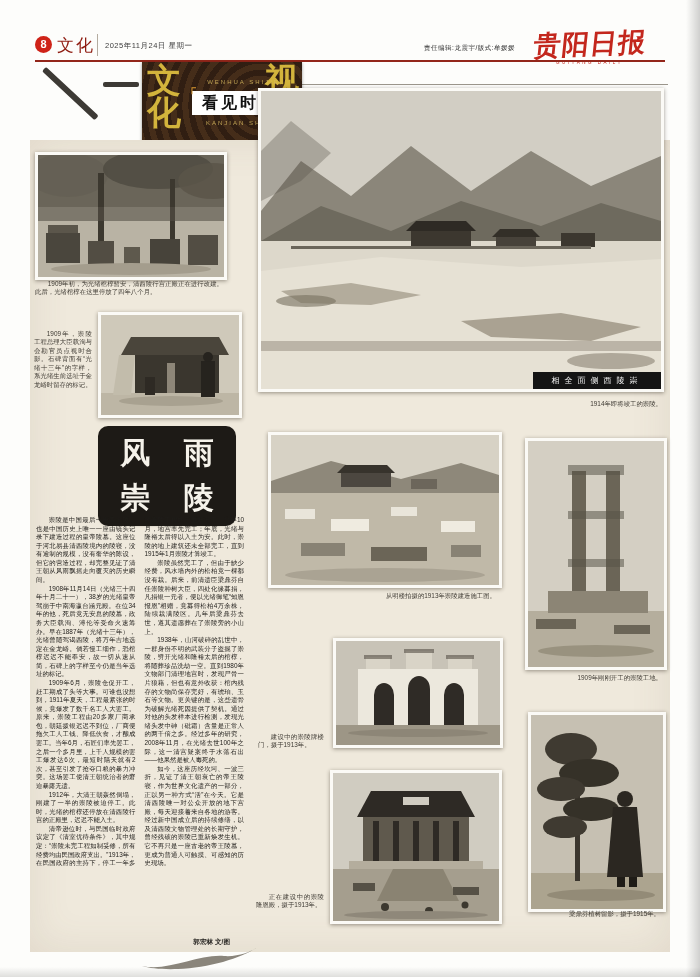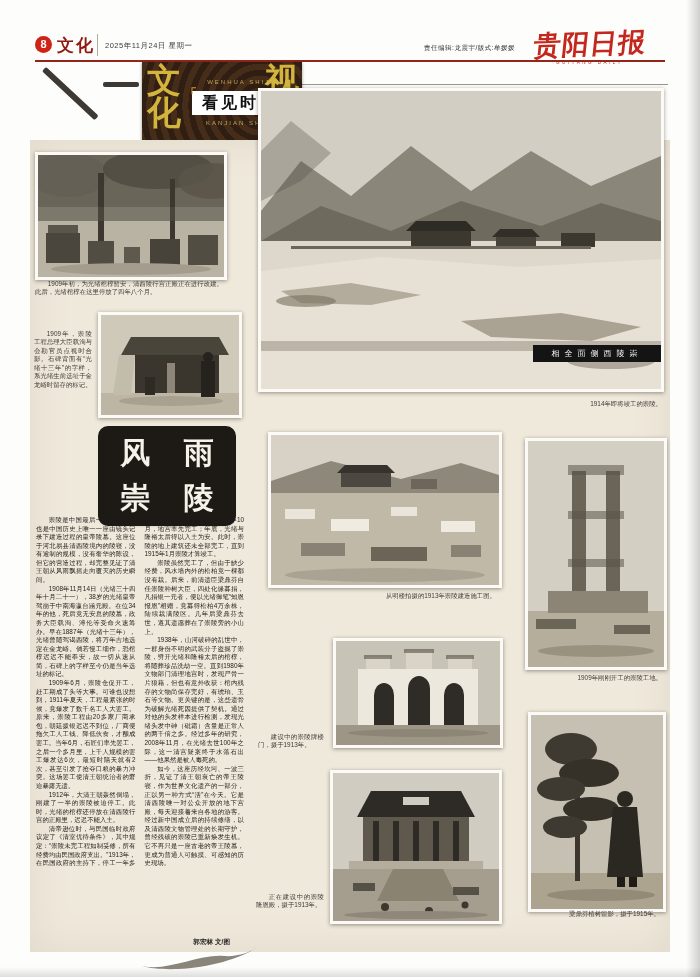--- a/index.html
+++ b/index.html
@@ -6,21 +6,21 @@
   body{font-family:"Liberation Sans",sans-serif;}
   #page{position:relative;width:700px;height:977px;background:#fdfdfb;overflow:hidden;}
   
   #edge-r{position:absolute;right:0;top:0;width:14px;height:100%;background:linear-gradient(to left,rgba(0,0,0,.18),rgba(0,0,0,0));}
   #edge-b{position:absolute;left:0;bottom:0;width:100%;height:10px;background:linear-gradient(to top,rgba(0,0,0,.12),rgba(0,0,0,0));}
 
   
   #hdr{position:absolute;left:35px;top:30px;width:630px;height:32px;}
   #hdr-rule{position:absolute;left:35px;top:60px;width:630px;height:2px;background:#93261a;}
   #pageno{position:absolute;left:0;top:6px;width:17px;height:17px;border-radius:50%;background:#cf2318;color:#fff;font-weight:bold;font-size:11px;line-height:17px;text-align:center;}
-  #section{position:absolute;left:22px;top:4px;font-size:17px;font-weight:bold;color:#8e1b10;letter-spacing:2px;}
+  #section{position:absolute;left:22px;top:4px;font-size:17px;font-weight:normal;color:#8e1b10;letter-spacing:2px;}
   #hdr-div{position:absolute;left:62px;top:4px;width:1px;height:22px;background:#b4aca0;}
   #date{position:absolute;left:70px;top:11px;font-size:7.5px;color:#3c3c3c;letter-spacing:.5px;}
   #editor{position:absolute;right:150px;top:14px;font-size:6.5px;color:#333;letter-spacing:.5px;}
   #masthead{position:absolute;right:8px;top:-4px;width:135px;text-align:center;}
   #masthead .mh{font-family:"DejaVu Serif",serif;font-size:27px;font-weight:bold;color:#c3271d;transform:skewX(-8deg) rotate(-2deg);display:inline-block;letter-spacing:1px;}
   #masthead .mh-sub{display:block;font-size:4.5px;color:#c3271d;letter-spacing:2.5px;margin-top:-2px;}
 
   
   #stroke-diag{position:absolute;left:44px;top:66px;width:72px;height:6px;background:#3d3a35;transform:rotate(43deg);transform-origin:left center;border-radius:2px;}
   #stroke-horiz{position:absolute;left:103px;top:82px;width:36px;height:5px;background:#3d3a35;border-radius:2px;}
@@ -42,21 +42,21 @@
   
   #panel{position:absolute;left:30px;top:140px;width:640px;height:812px;background:#efe9dc;box-shadow:inset 0 0 40px rgba(120,100,70,.12);}
 
   
   .photo{position:absolute;border:3px solid #fbfaf6;box-shadow:0 1px 4px rgba(40,30,20,.45);overflow:hidden;background:#b9b2a4;}
   .photo svg{display:block;}
   .cap{position:absolute;font-size:6.4px;line-height:1.32;color:#3e3a33;}
   .cap.just{text-align:justify;text-indent:2em;}
   .cap.r{text-align:right;}
 
-  #wm{position:absolute;left:272px;top:254px;width:128px;height:17px;background:#141414;color:#f2f2f2;font-size:8px;line-height:17px;text-align:center;letter-spacing:5px;font-family:"DejaVu Serif",serif;}
+  #wm{position:absolute;left:272px;top:281px;width:128px;height:17px;background:#141414;color:#f2f2f2;font-size:8px;line-height:17px;text-align:center;letter-spacing:5px;font-family:"DejaVu Serif",serif;}
 
   
   #seal{position:absolute;left:100px;top:428px;width:134px;height:96px;background:#1d1a16;border-radius:8px;box-shadow:0 0 0 2px #1d1a16, 0 1px 3px rgba(0,0,0,.4);display:grid;grid-template-columns:1fr 1fr;grid-template-rows:1fr 1fr;gap:3px;padding:5px;box-sizing:border-box;}
   #seal span{color:#f5f2ea;font-family:"DejaVu Serif",serif;font-weight:bold;font-size:30px;display:flex;align-items:center;justify-content:center;}
 
   
   #article{position:absolute;left:36px;top:516px;width:208px;height:424px;column-count:2;column-gap:9px;font-size:6.4px;line-height:1.34;color:#1f1d1a;text-align:justify;overflow:hidden;}
   #article p{margin:0;text-indent:2em;}
   #byline{position:absolute;left:36px;top:938px;width:208px;text-align:right;font-size:6.6px;font-weight:bold;color:#1f1d1a;padding-right:14px;box-sizing:border-box;}
   #brush{position:absolute;left:138px;top:946px;width:120px;height:26px;}

